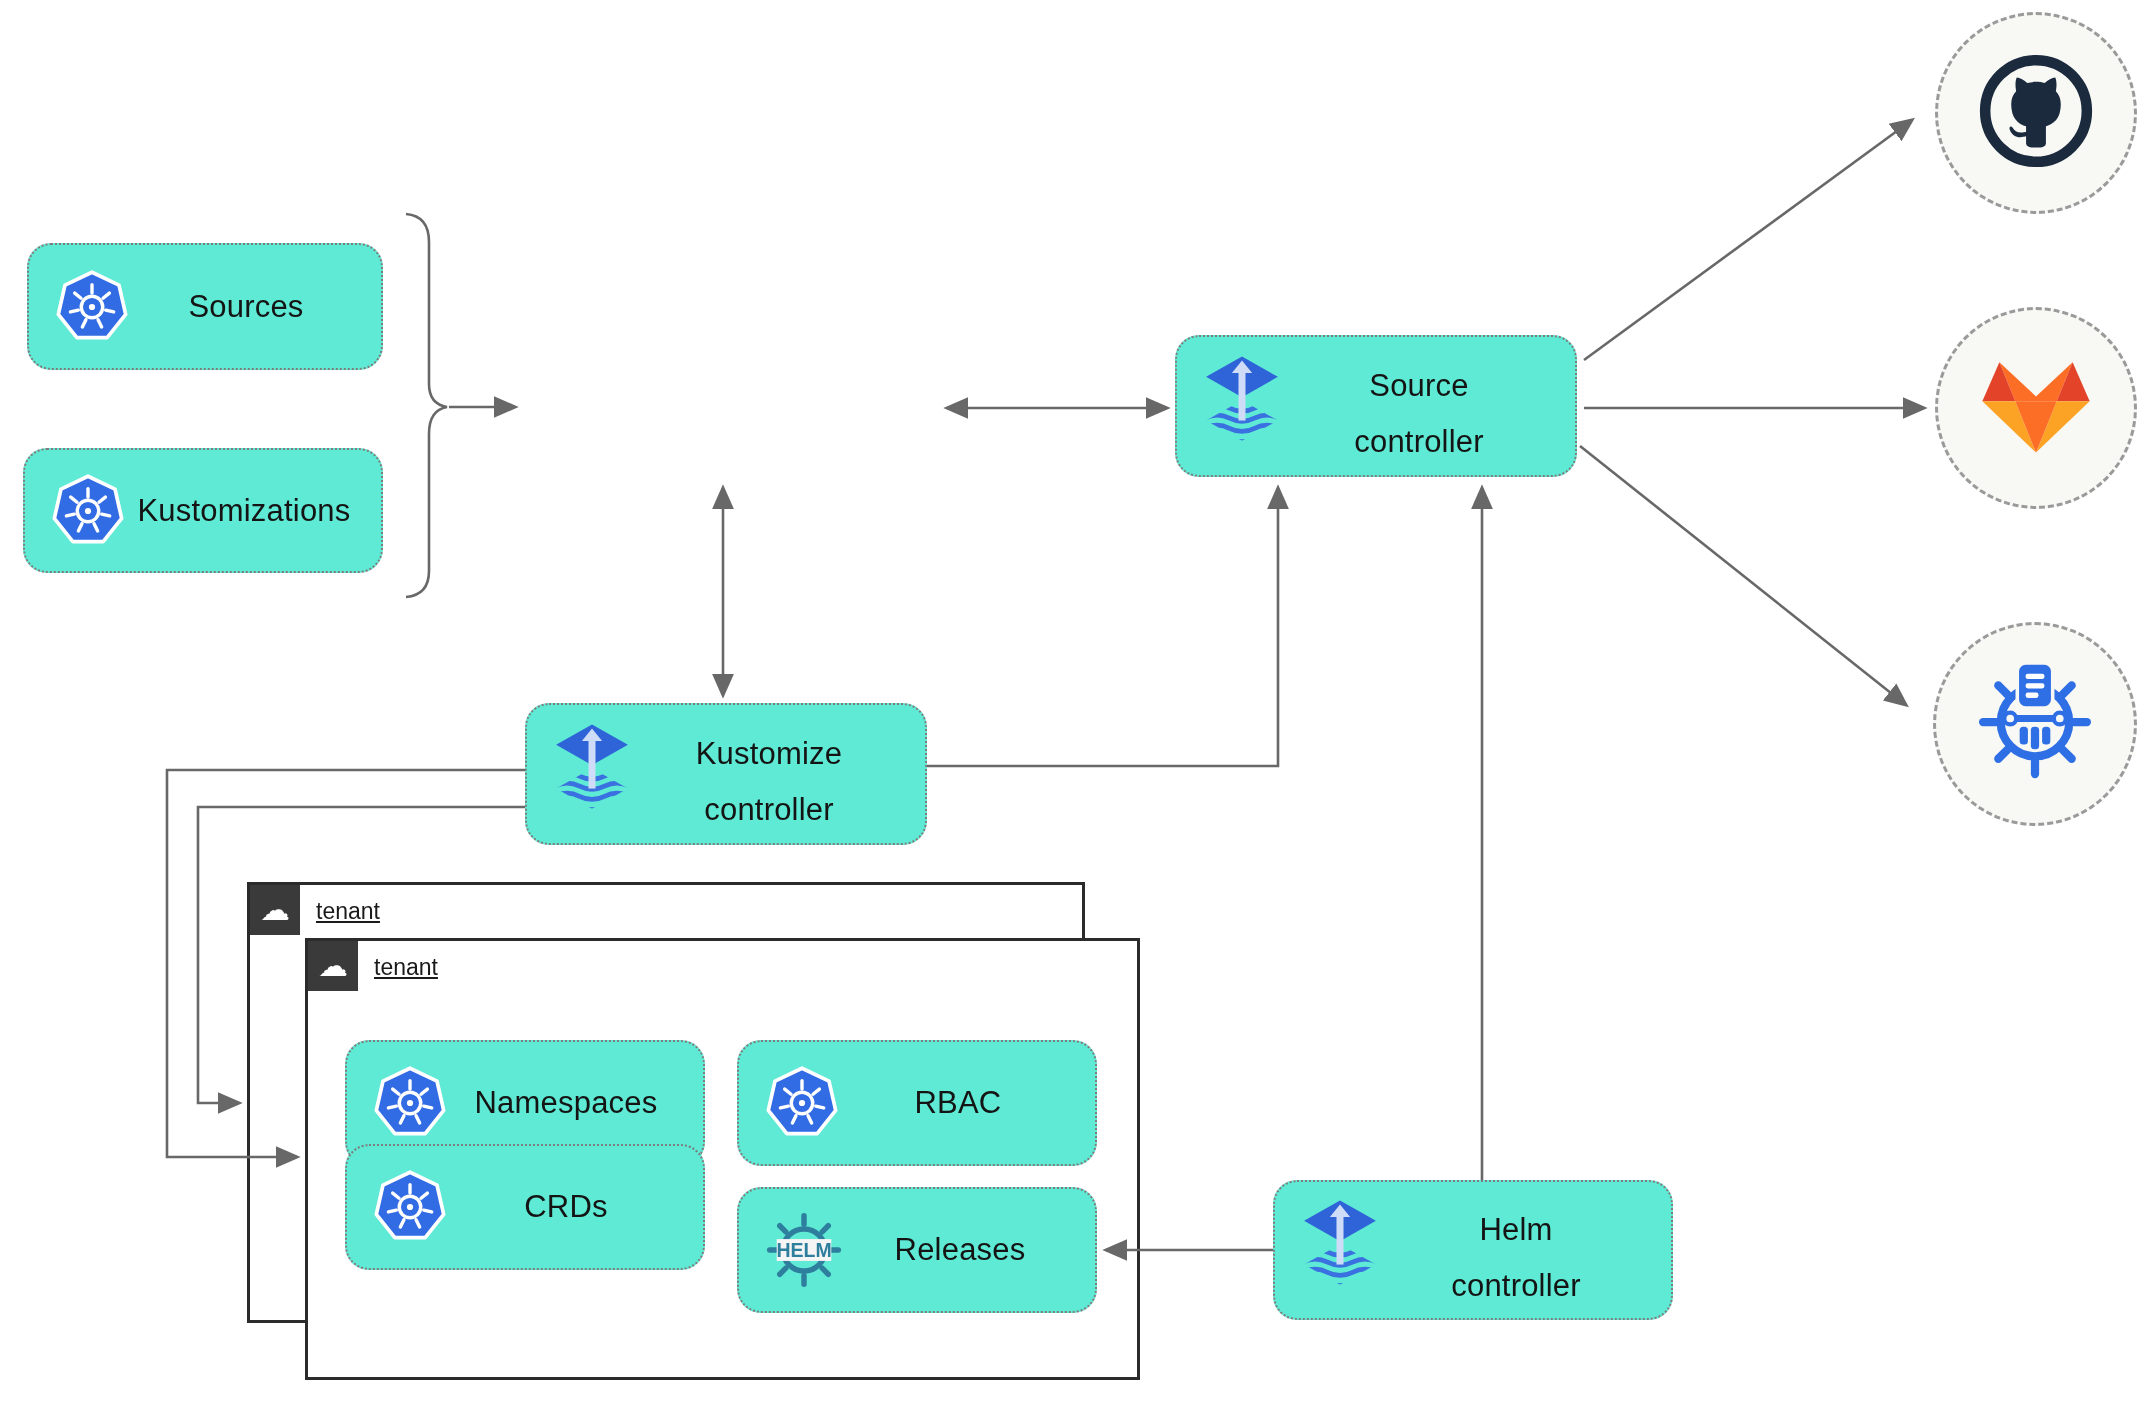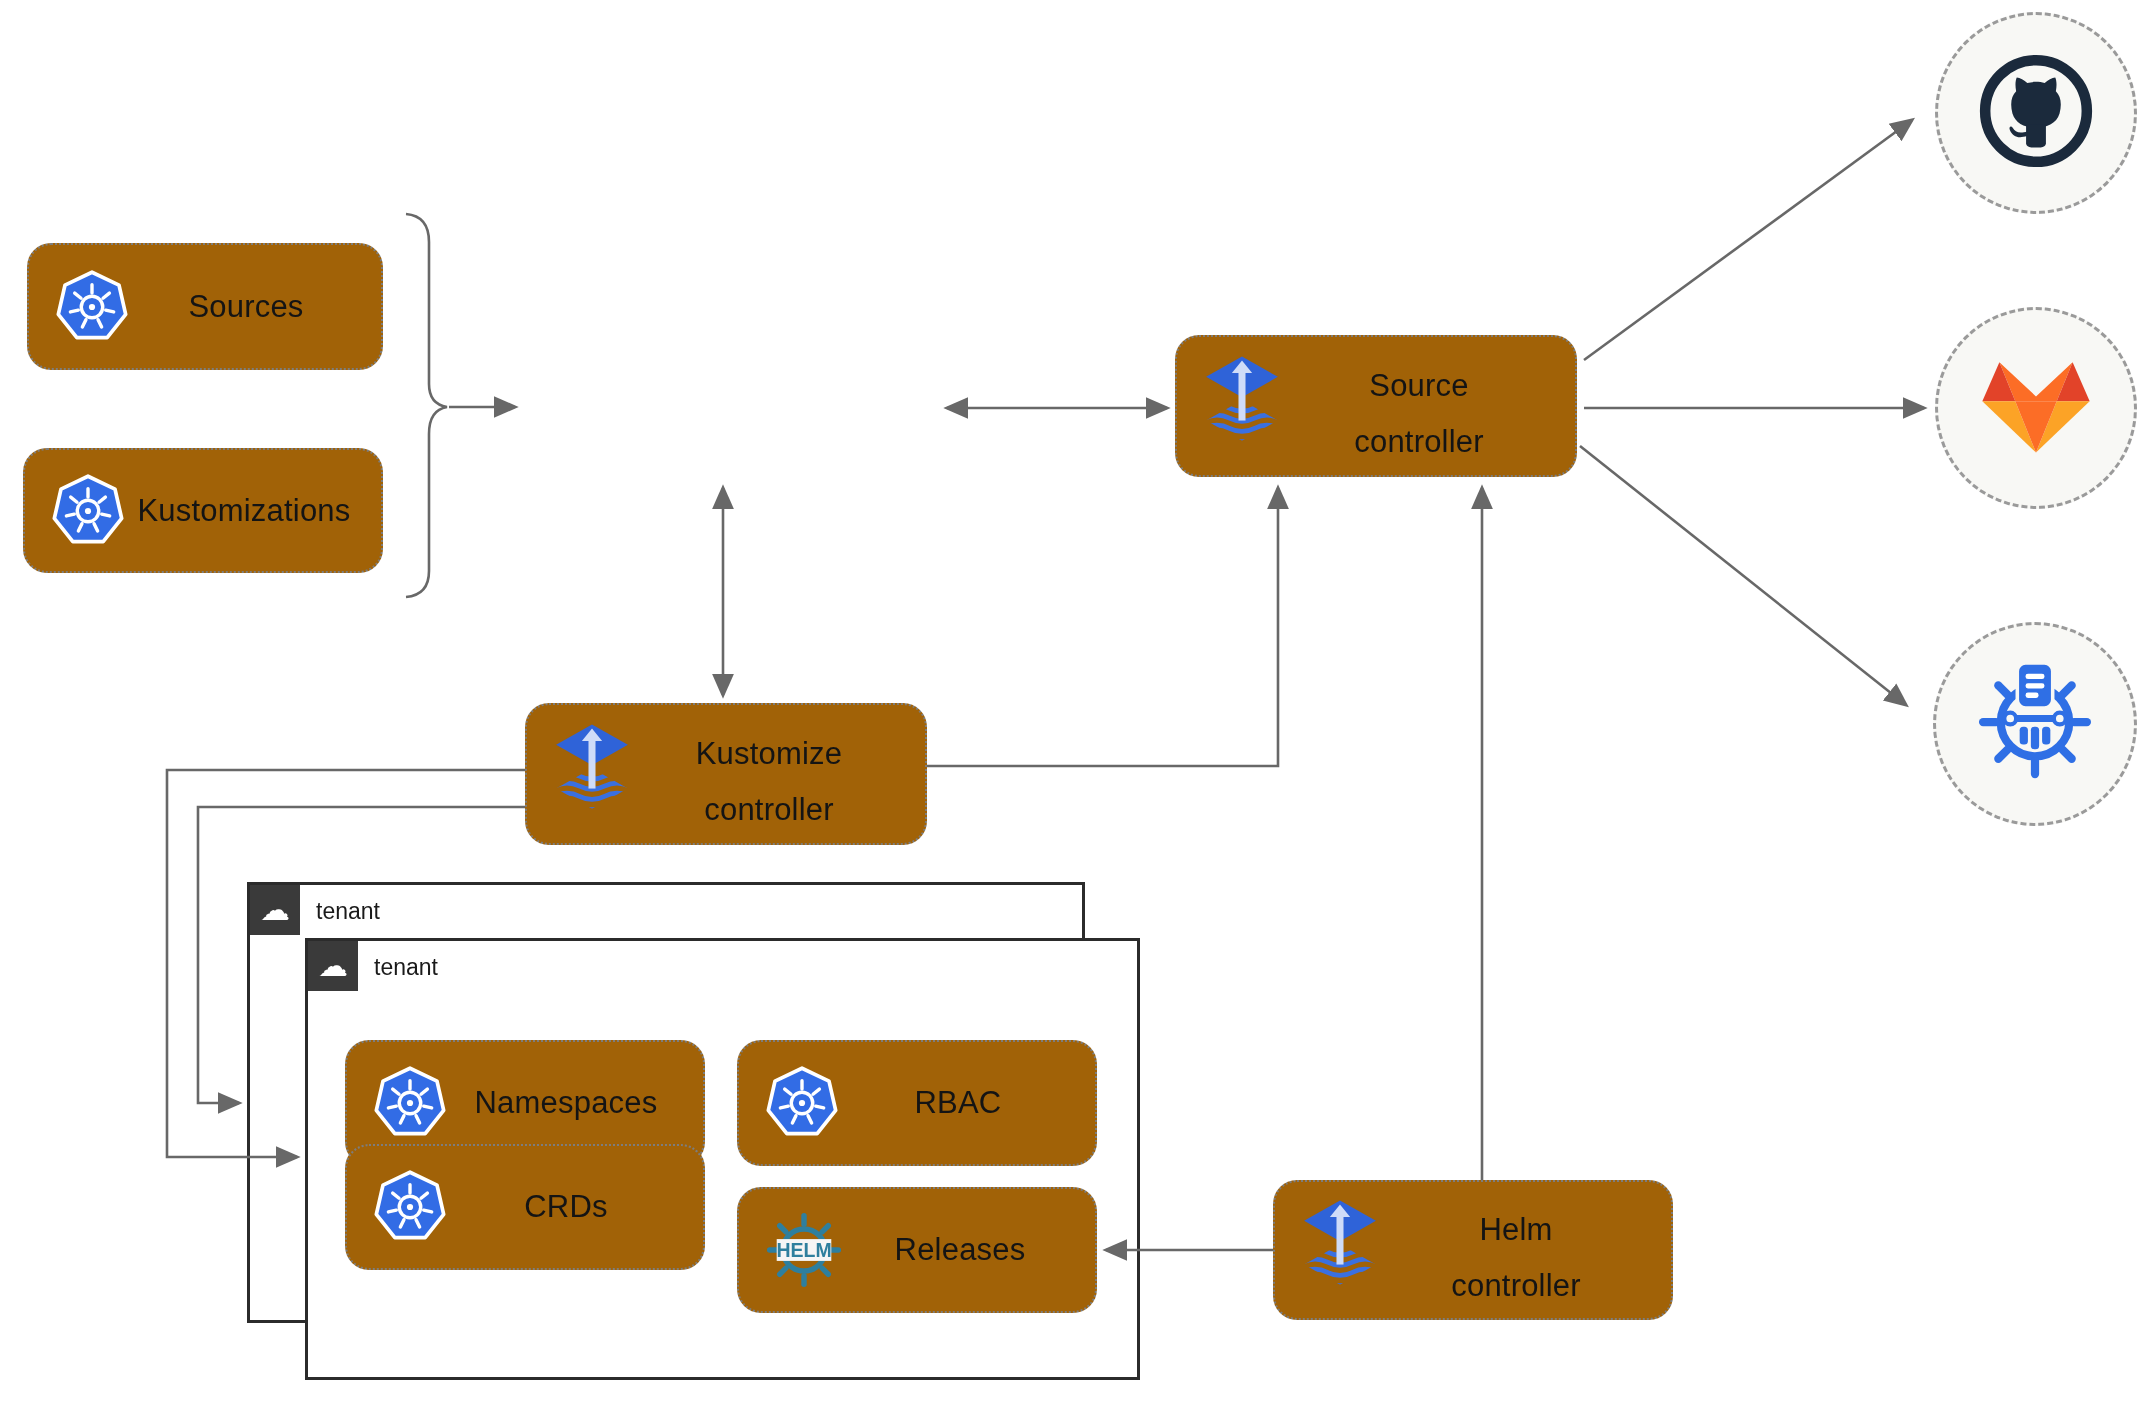--- a/index.html
+++ b/index.html
@@ -1,30 +1,30 @@
 <!DOCTYPE html>
 <html><head>
 <meta charset="utf-8">
 <style>
   html,body{margin:0;padding:0;background:#ffffff;font-family:"Liberation Sans",sans-serif;}
   #canvas{position:relative;width:2144px;height:1407px;background:#ffffff;overflow:hidden;}
 
-  .node{position:absolute;background:#a16207;border:2.5px dotted #7d7d7d;border-radius:24px;
+  .node{position:absolute;background:#5eead4;border:2.5px dotted #7d7d7d;border-radius:24px;
         display:flex;align-items:center;box-sizing:border-box;padding:0 18px 0 26px;}
   .node .icon{flex:0 0 auto;display:flex;align-items:center;justify-content:center;}
   .node .icon svg{display:block;}
   .node .label{flex:1;text-align:center;font-size:31px;color:#141414;letter-spacing:.2px;}
   .node .label.two div{line-height:40px;margin-top:16px;}
 
   .tenant{position:absolute;background:#ffffff;border:3px solid #2b2b2b;box-sizing:border-box;}
   .tenant .tab{position:absolute;top:0;left:0;width:50px;height:50px;background:#3a3a3a;
                display:flex;align-items:center;justify-content:center;}
   .tenant .tab span{color:#ffffff;font-size:30px;line-height:1;}
   .tenant .tlabel{position:absolute;left:66px;top:0;height:52px;line-height:52px;
-                  font-size:23px;color:#1a1a1a;}
+                  font-size:23px;color:#1a1a1a;text-decoration:underline;}
 
   .ext-circle{position:absolute;border:3px dashed #9a9a9a;border-radius:50%;
               background:#f8f8f5;display:flex;align-items:center;justify-content:center;
               box-sizing:border-box;}
 
   #edges{position:absolute;left:0;top:0;z-index:10;pointer-events:none;}
   .z1{z-index:1}.z2{z-index:2}.z3{z-index:3}
 </style>
 </head>
 <body>

